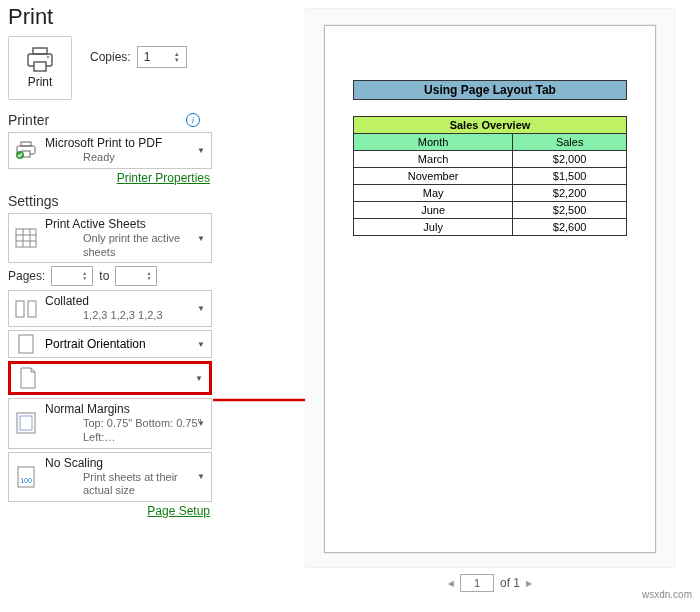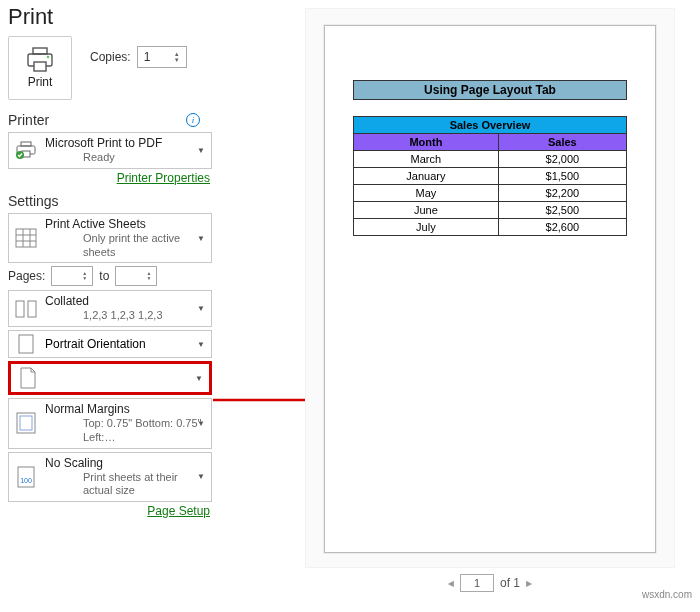--- a/index.html
+++ b/index.html
@@ -28,22 +28,22 @@
   .highlight { border: 3px solid #d40000 !important; }
   svg { display: block; }
   .arrow-annot { position: absolute; left: 213px; top: 393px; }
   .preview-zone { position: absolute; left: 300px; top: 8px; width: 380px; }
   .preview-bg { width: 370px; height: 560px; background: #fafafa; border: 1px solid #f2f2f2; position: relative; margin: 0 auto; }
   .paper { width: 332px; height: 528px; background: #fff; border: 1px solid #bbb; margin: 16px auto 2px; position: relative; box-shadow: 0 0 0 0.5px #ddd; }
   .paper-inner { padding: 54px 28px 0 28px; }
   .title-bar { background: #86b6ce; border: 1px solid #333; text-align: center; font-weight: bold; font-size: 12px; padding: 2px 0; color: #000; }
   table.data { width: 100%; border-collapse: collapse; margin-top: 16px; }
   table.data th, table.data td { border: 1px solid #333; font-size: 11px; padding: 2px 4px; text-align: center; }
-  table.data thead tr:first-child th { background: #0ea5e9; font-weight: bold; }
-  table.data thead tr:nth-child(2) th { background: #8b5cf6; font-weight: bold; }
+  table.data thead tr:first-child th { background: #bef264; font-weight: bold; }
+  table.data thead tr:nth-child(2) th { background: #86efac; font-weight: normal; }
   .pager { display: flex; align-items: center; justify-content: center; gap: 6px; font-size: 12px; color: #555; margin-top: 6px; }
   .pager .pgbox { width: 34px; height: 18px; border: 1px solid #aaa; text-align: center; font-size: 11px; background: #fff; line-height: 16px; }
   .pager .tri { font-size: 8px; color: #999; cursor: pointer; }
   .watermark { position: absolute; right: 8px; bottom: 12px; font-size: 10px; color: #888; }
   .dropdown + .dropdown, .dropdown + .pages-row, .pages-row + .dropdown { margin-top: 3px; }
 </style>
 </head>
 <body>
 
 <div class="panel">
@@ -210,21 +210,21 @@
               <th>Month</th>
               <th>Sales</th>
             </tr>
           </thead>
           <tbody>
             <tr>
                 <td>March</td>
                 <td>$2,000</td>
               </tr>
             <tr>
-                <td>January</td>
+                <td>November</td>
                 <td>$1,500</td>
               </tr>
             <tr>
                 <td>May</td>
                 <td>$2,200</td>
               </tr>
             <tr>
                 <td>June</td>
                 <td>$2,500</td>
               </tr>

